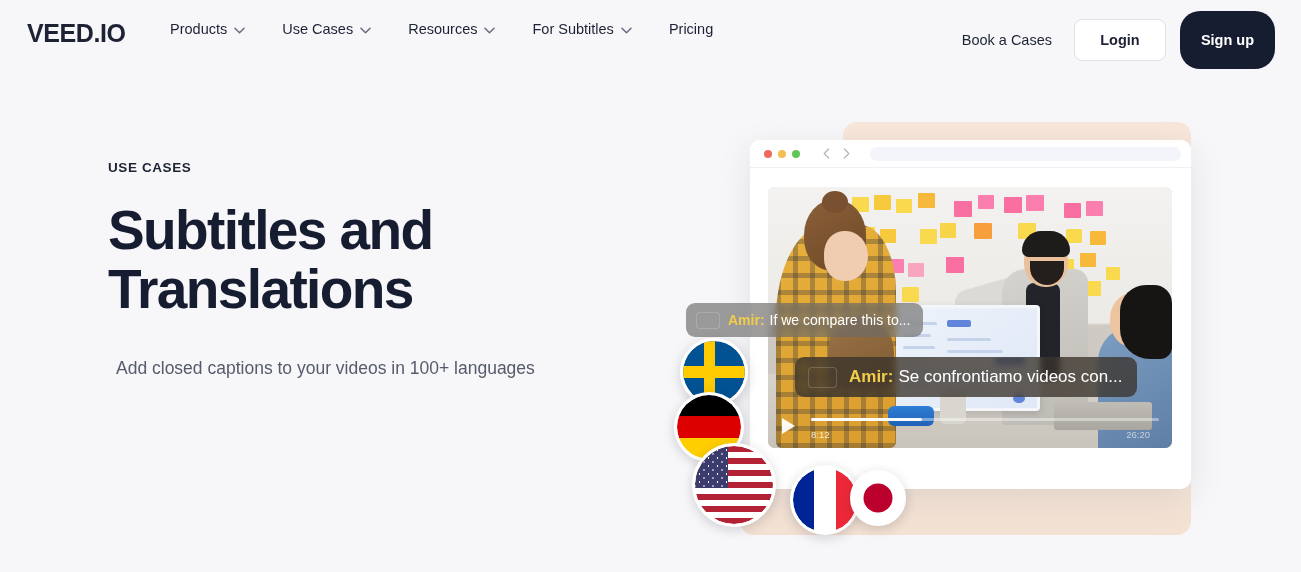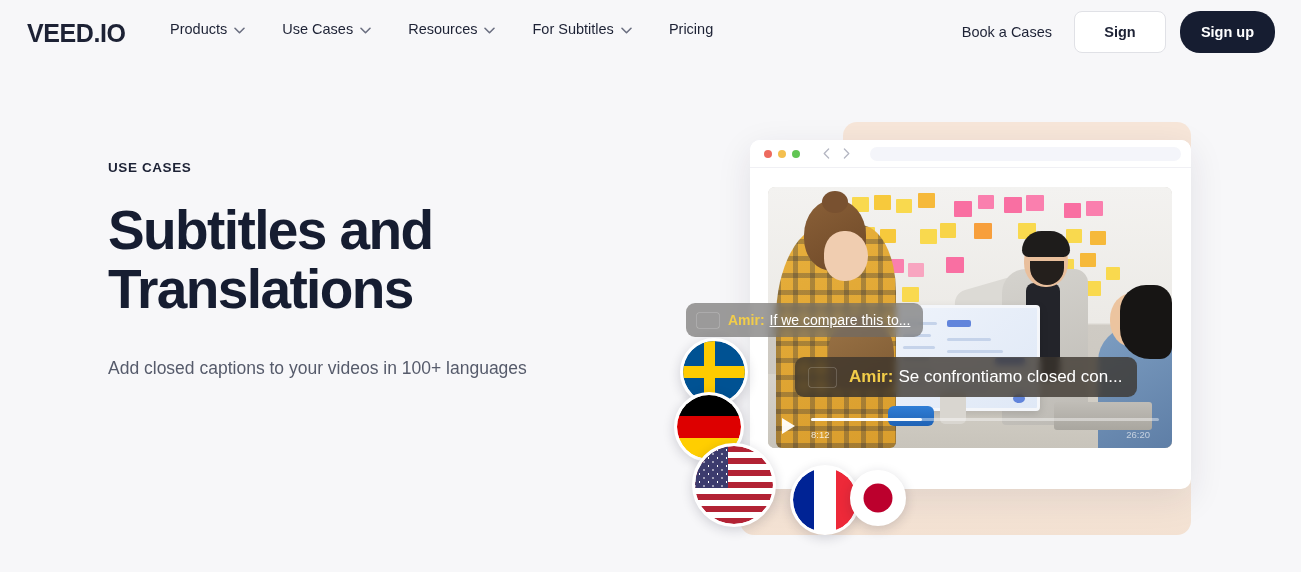--- a/index.html
+++ b/index.html
@@ -55,21 +55,21 @@
   }
   .btn-login {
     width: 92px; height: 42px;
     border: 1px solid #e0e1e6; border-radius: 8px;
     background: #ffffff; color: #1d2235;
     font-size: 14.5px; font-weight: 600;
     display: flex; align-items: center; justify-content: center;
     cursor: pointer; font-family: "Liberation Sans", sans-serif;
   }
   .btn-signup {
-    width: 95px; height: 42px;
+    width: 95px; height: 58px;
     border: none; border-radius: 20px;
     background: #161d31; color: #ffffff;
     font-size: 14.5px; font-weight: 700;
     display: flex; align-items: center; justify-content: center;
     cursor: pointer; font-family: "Liberation Sans", sans-serif;
   }
 
   
   .hero-left { position: absolute; left: 108px; top: 160px; width: 560px; }
   .eyebrow {
@@ -78,21 +78,21 @@
     margin-bottom: 26px;
   }
   .hero-title {
     font-size: 55px; line-height: 1.07;
     font-weight: 700; letter-spacing: -1.6px;
     color: #161d31;
   }
   .hero-sub {
     margin-top: 36px;
     font-size: 17.5px; font-weight: 400;
-    color: #565b6b; line-height: 1.5;
+    color: #565b6b; line-height: 1.5; margin-left: 8px;
   }
   .btn-try {
     margin-top: 46px;
     width: 144px; height: 56px;
     border-radius: 28px; border: none;
     background: #1c2338; color: #ffffff;
     font-size: 16px; font-weight: 600;
     display: flex; align-items: center; justify-content: center;
     cursor: pointer; font-family: "Liberation Sans", sans-serif;
   }
@@ -301,21 +301,21 @@
   .cap-flag {
     width: 22px; height: 15px; border-radius: 2px;
     margin-right: 9px; flex: 0 0 auto; overflow: hidden;
     box-shadow: 0 0 0 .5px rgba(255,255,255,.35);
   }
   .caption-2 .cap-flag { width: 27px; height: 19px; margin-right: 13px; }
   .cap-speaker { color: #f2cd49; font-weight: 700; margin-right: 5px; }
   .caption-1 .cap-speaker { font-size: 14px; }
   .caption-2 .cap-speaker { font-size: 17px; }
   .cap-text { color: #ffffff; font-weight: 500; }
-  .caption-1 .cap-text { font-size: 14px; text-decoration: underline; }
+  .caption-1 .cap-text { font-size: 14px; }
   .caption-2 .cap-text { font-size: 17px; }
 
   
   .flag-gb { position:relative; background:#012169; width:100%; height:100%; }
   .flag-gb::before{content:"";position:absolute;inset:0;
     background:
       linear-gradient(to bottom right, transparent calc(50% - 1.4px), #fff calc(50% - 1.4px), #fff calc(50% + 1.4px), transparent calc(50% + 1.4px)),
       linear-gradient(to bottom left, transparent calc(50% - 1.4px), #fff calc(50% - 1.4px), #fff calc(50% + 1.4px), transparent calc(50% + 1.4px));}
   .flag-gb::after{content:"";position:absolute;inset:0;
     background:
@@ -403,21 +403,21 @@
             </svg>
         </span>
       </div>
       <div class="nav-item">
         <span>Pricing</span>
       </div>
     </nav>
 
     <div class="header-right">
       <div class="book-demo">Book a Cases</div>
-      <div class="btn-login">Sign</div>
+      <div class="btn-login">Login</div>
       <div class="btn-signup">Sign up</div>
     </div>
   </div>
 
   <div class="hero-left">
     <div class="eyebrow">USE CASES</div>
     <h1 class="hero-title">
       <span>Subtitles and</span><br>
       <span>Translations</span>
     </h1>
@@ -534,21 +534,21 @@
 
     <div class="caption caption-1">
       <span class="cap-flag"><span class="flag-gb"></span></span>
       <span class="cap-speaker">Amir:</span>
       <span class="cap-text">If we compare this to...</span>
     </div>
 
     <div class="caption caption-2">
       <span class="cap-flag"><span class="flag-it"></span></span>
       <span class="cap-speaker">Amir:</span>
-      <span class="cap-text">Se confrontiamo closed con...</span>
+      <span class="cap-text">Se confrontiamo videos con...</span>
     </div>
 
     <div class="flag-circle fc-se">
       <div class="fc-inner">
           <div class="f-se"></div>
         </div>
     </div>
     <div class="flag-circle fc-de">
       <div class="fc-inner">
           <div class="f-de"></div>

